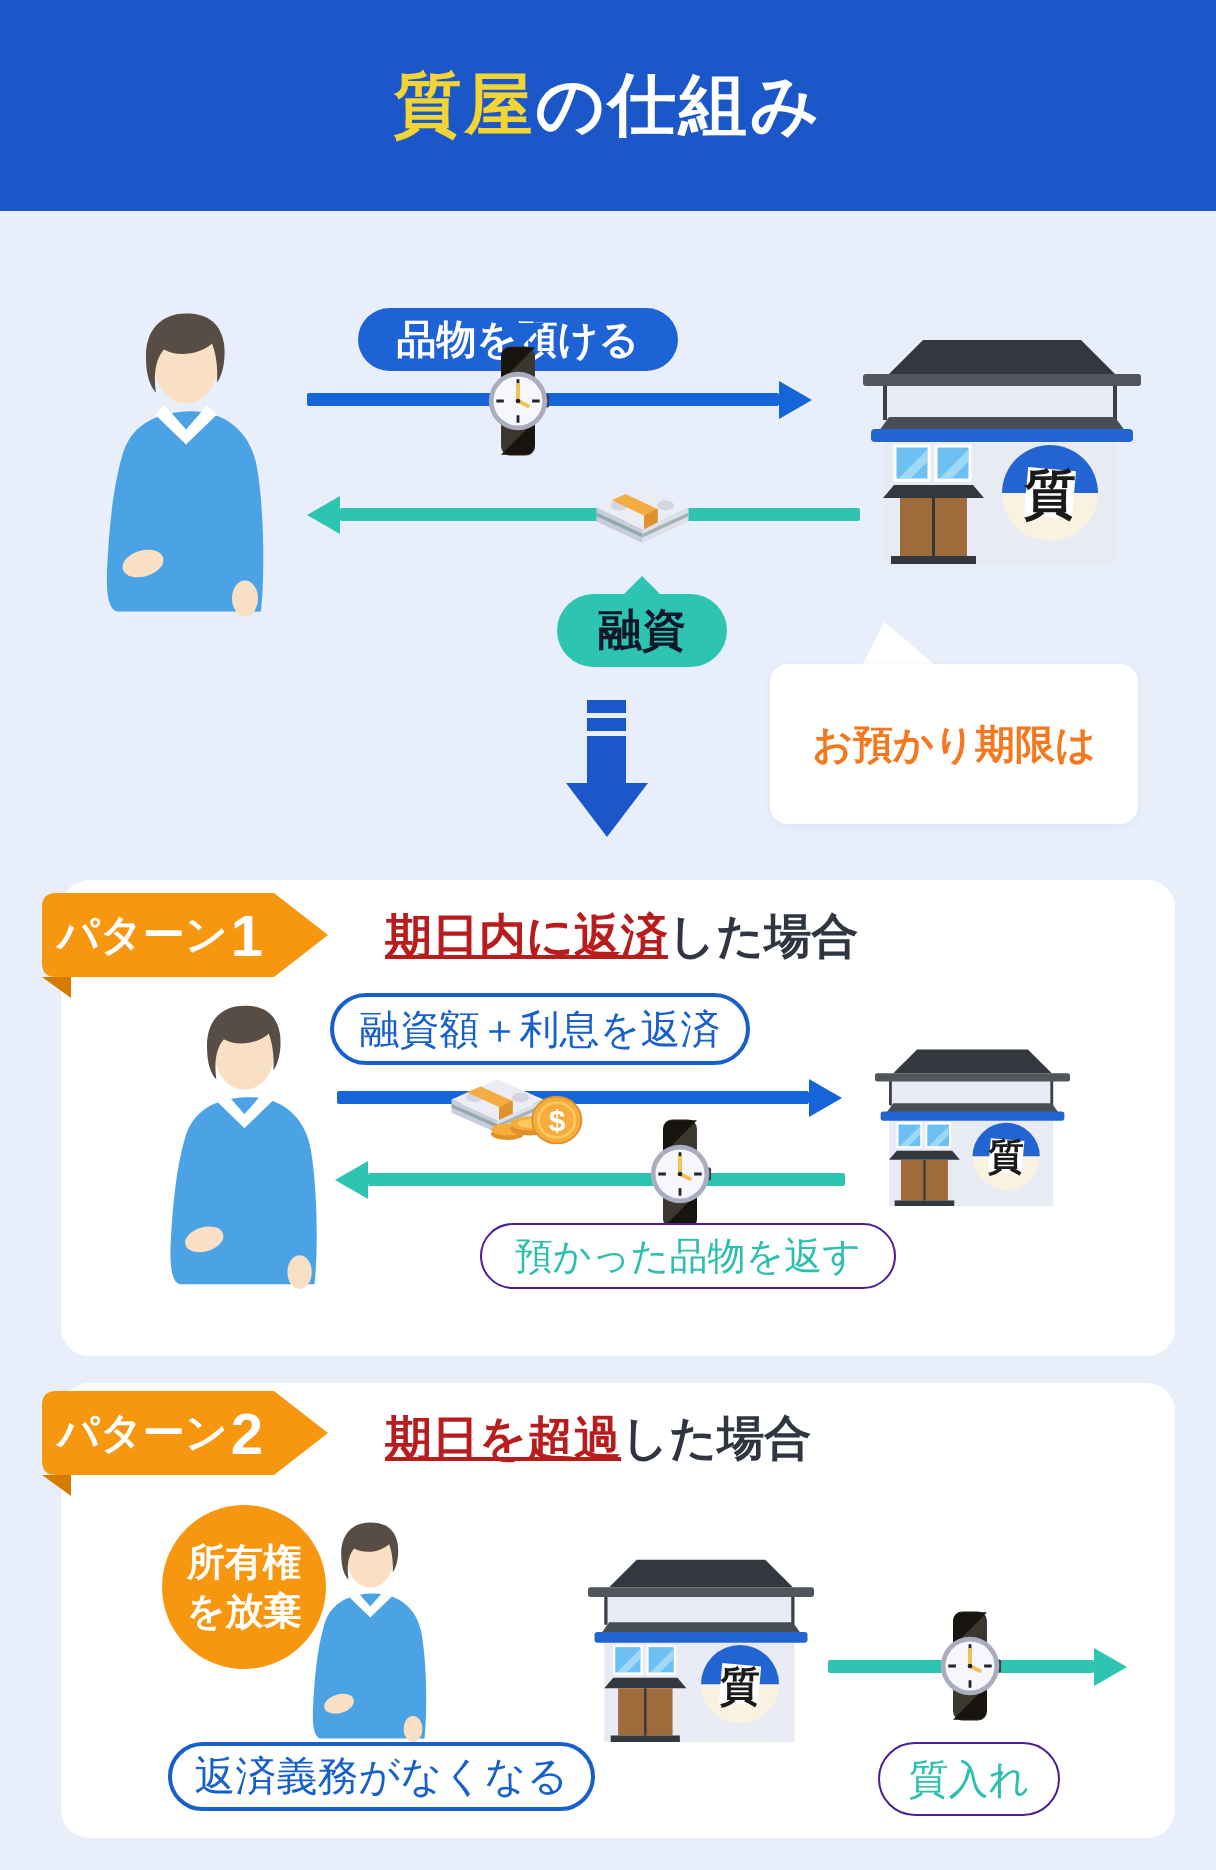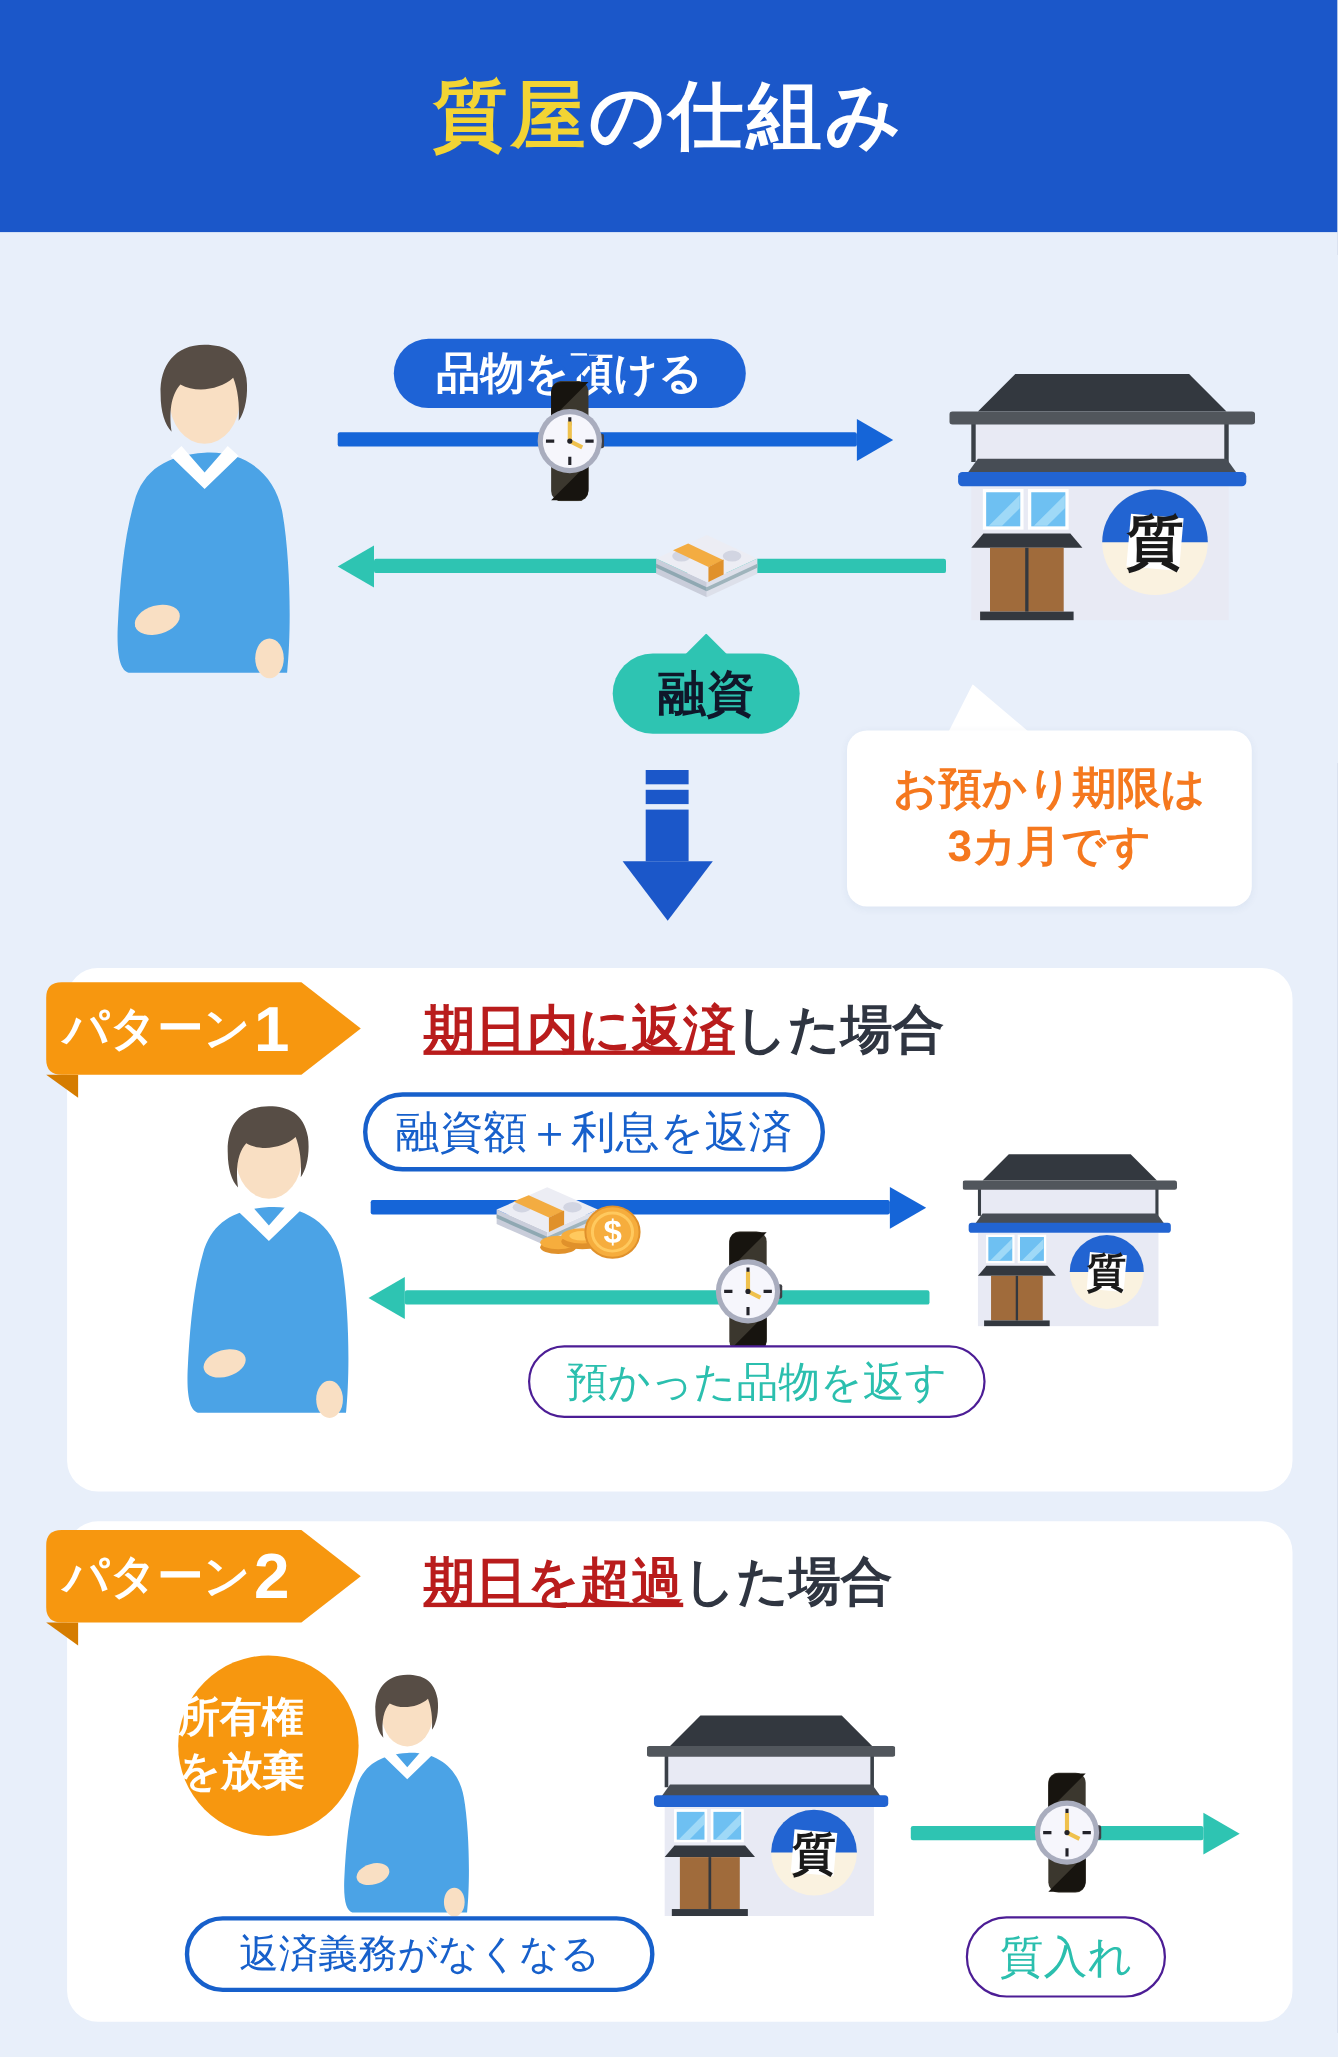--- a/index.html
+++ b/index.html
@@ -66,21 +66,21 @@
   }
   .badge-text .lbl{font-size:42px;}
   .badge-text .num{font-size:58px;}
   
   .heading{font-size:47px;font-weight:700;white-space:nowrap;}
   .heading .hl{color:#b91c1c;text-decoration:underline;}
   .heading .rest{color:#2F3541;}
   
   .ocircle{
     width:164px;height:164px;border-radius:50%;background:#F7970F;color:#fff;
-    display:flex;flex-direction:column;align-items:flex-start;justify-content:center;
+    display:flex;flex-direction:column;align-items:center;justify-content:center;
     font-size:38px;font-weight:700;line-height:1.3;text-align:center;
   }
   .sign-char{
     position:absolute;color:#1A1A1A;font-weight:700;transform:translate(-50%,-50%);
     line-height:1;
   }
   .coin-char{position:absolute;color:#fff;font-weight:700;transform:translate(-50%,-50%);font-size:30px;}
 </style>
 </head>
 <body>
@@ -194,21 +194,20 @@
   </div>
 
   <svg class="abs" style="left:863px;top:338px" width="278" height="226" viewBox="0 0 278 226">
       <use href="#shop"></use>
     </svg>
   <div class="abs sign-char" style="left:1050px;top:494px;font-size:52px">質</div>
 
   <div class="abs tail tail-up-left" style="left:862px;top:622px;width:74px;height:44px"></div>
   <div class="abs note" style="left:770px;top:664px;width:368px;height:160px">
     <div>お預かり期限は</div>
-    <div>3カ月です</div>
   </div>
 
   <div class="down-arrow">
     <div class="dash"></div>
       <div class="dash"></div>
       <div class="shaft"></div>
       <div class="head"></div>
   </div>
 
   <div class="abs panel" style="left:61px;top:880px;width:1114px;height:476px"></div>
@@ -269,21 +268,21 @@
 
   <svg class="abs" style="left:297px;top:1518px" width="145" height="225" viewBox="0 0 200 310">
       <use href="#person"></use>
     </svg>
 
   <div class="abs ocircle" style="left:162px;top:1505px">
     <div>所有権</div>
     <div>を放棄</div>
   </div>
 
-  <div class="abs pill pill-blue" style="left:168px;top:1742px;width:419px;height:61px;font-size:36px;border-radius:36px">
+  <div class="abs pill pill-blue" style="left:168px;top:1742px;width:419px;height:61px;font-size:41px;border-radius:36px">
     <span>返済義務がなくなる</span>
   </div>
 
   <svg class="abs" style="left:588px;top:1558px" width="226" height="184" viewBox="0 0 278 226" preserveAspectRatio="none">
       <use href="#shop"></use>
     </svg>
   <div class="abs sign-char" style="left:740px;top:1686px;font-size:40px">質</div>
 
   <div class="abs arrow right c-teal" style="left:828px;top:1660px;width:266px"></div>
   <svg class="abs" style="left:937px;top:1610px" width="66" height="112" viewBox="0 0 70 116">

